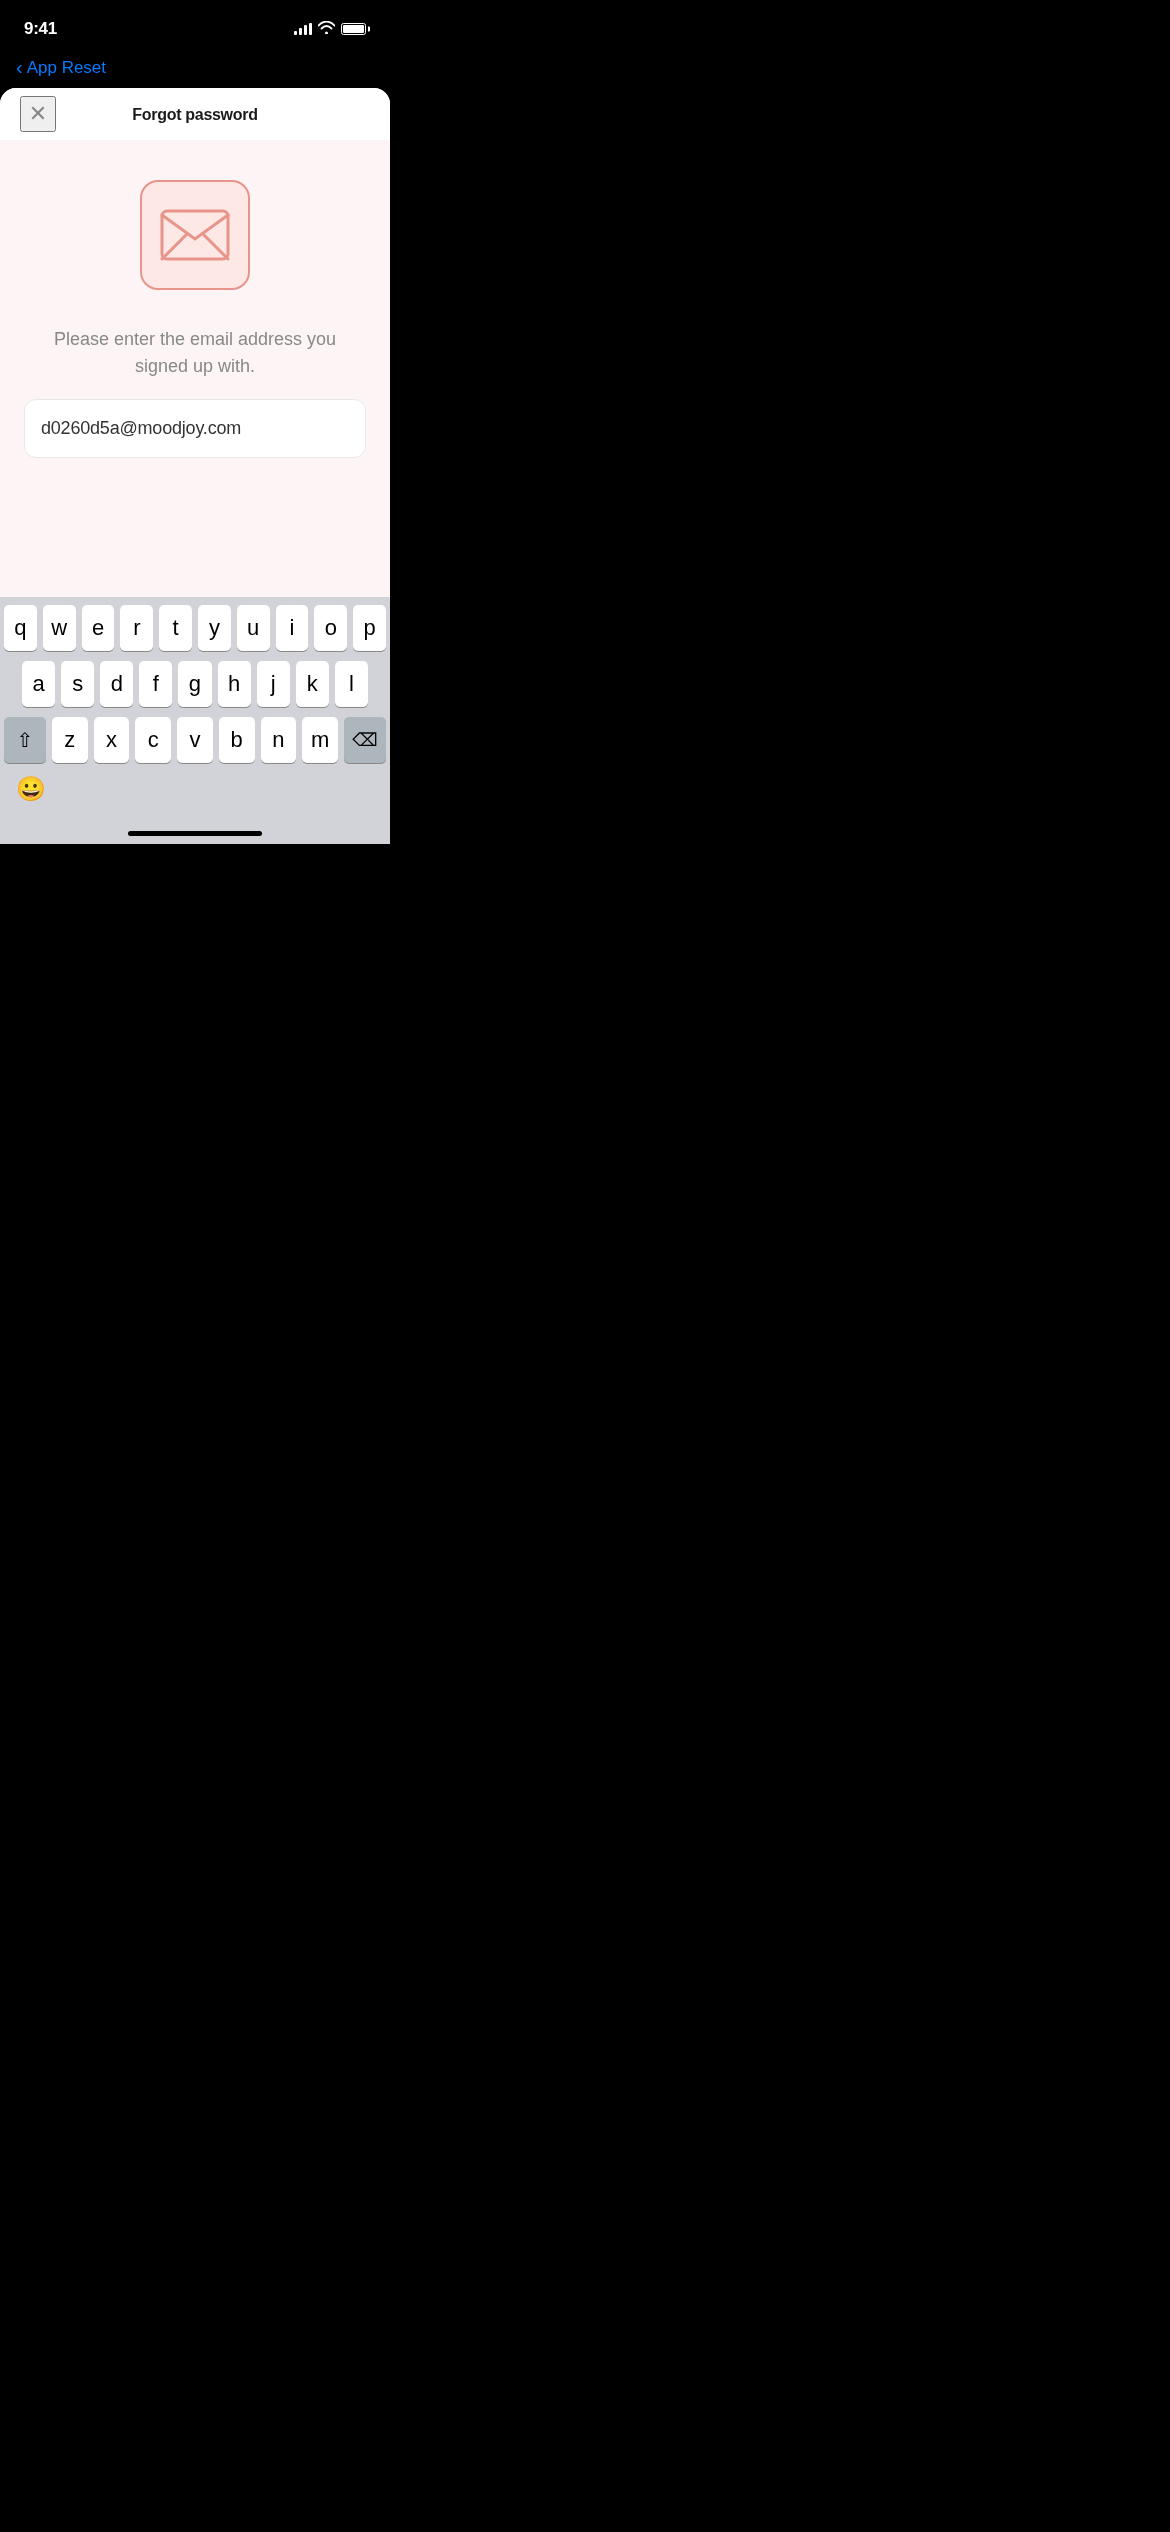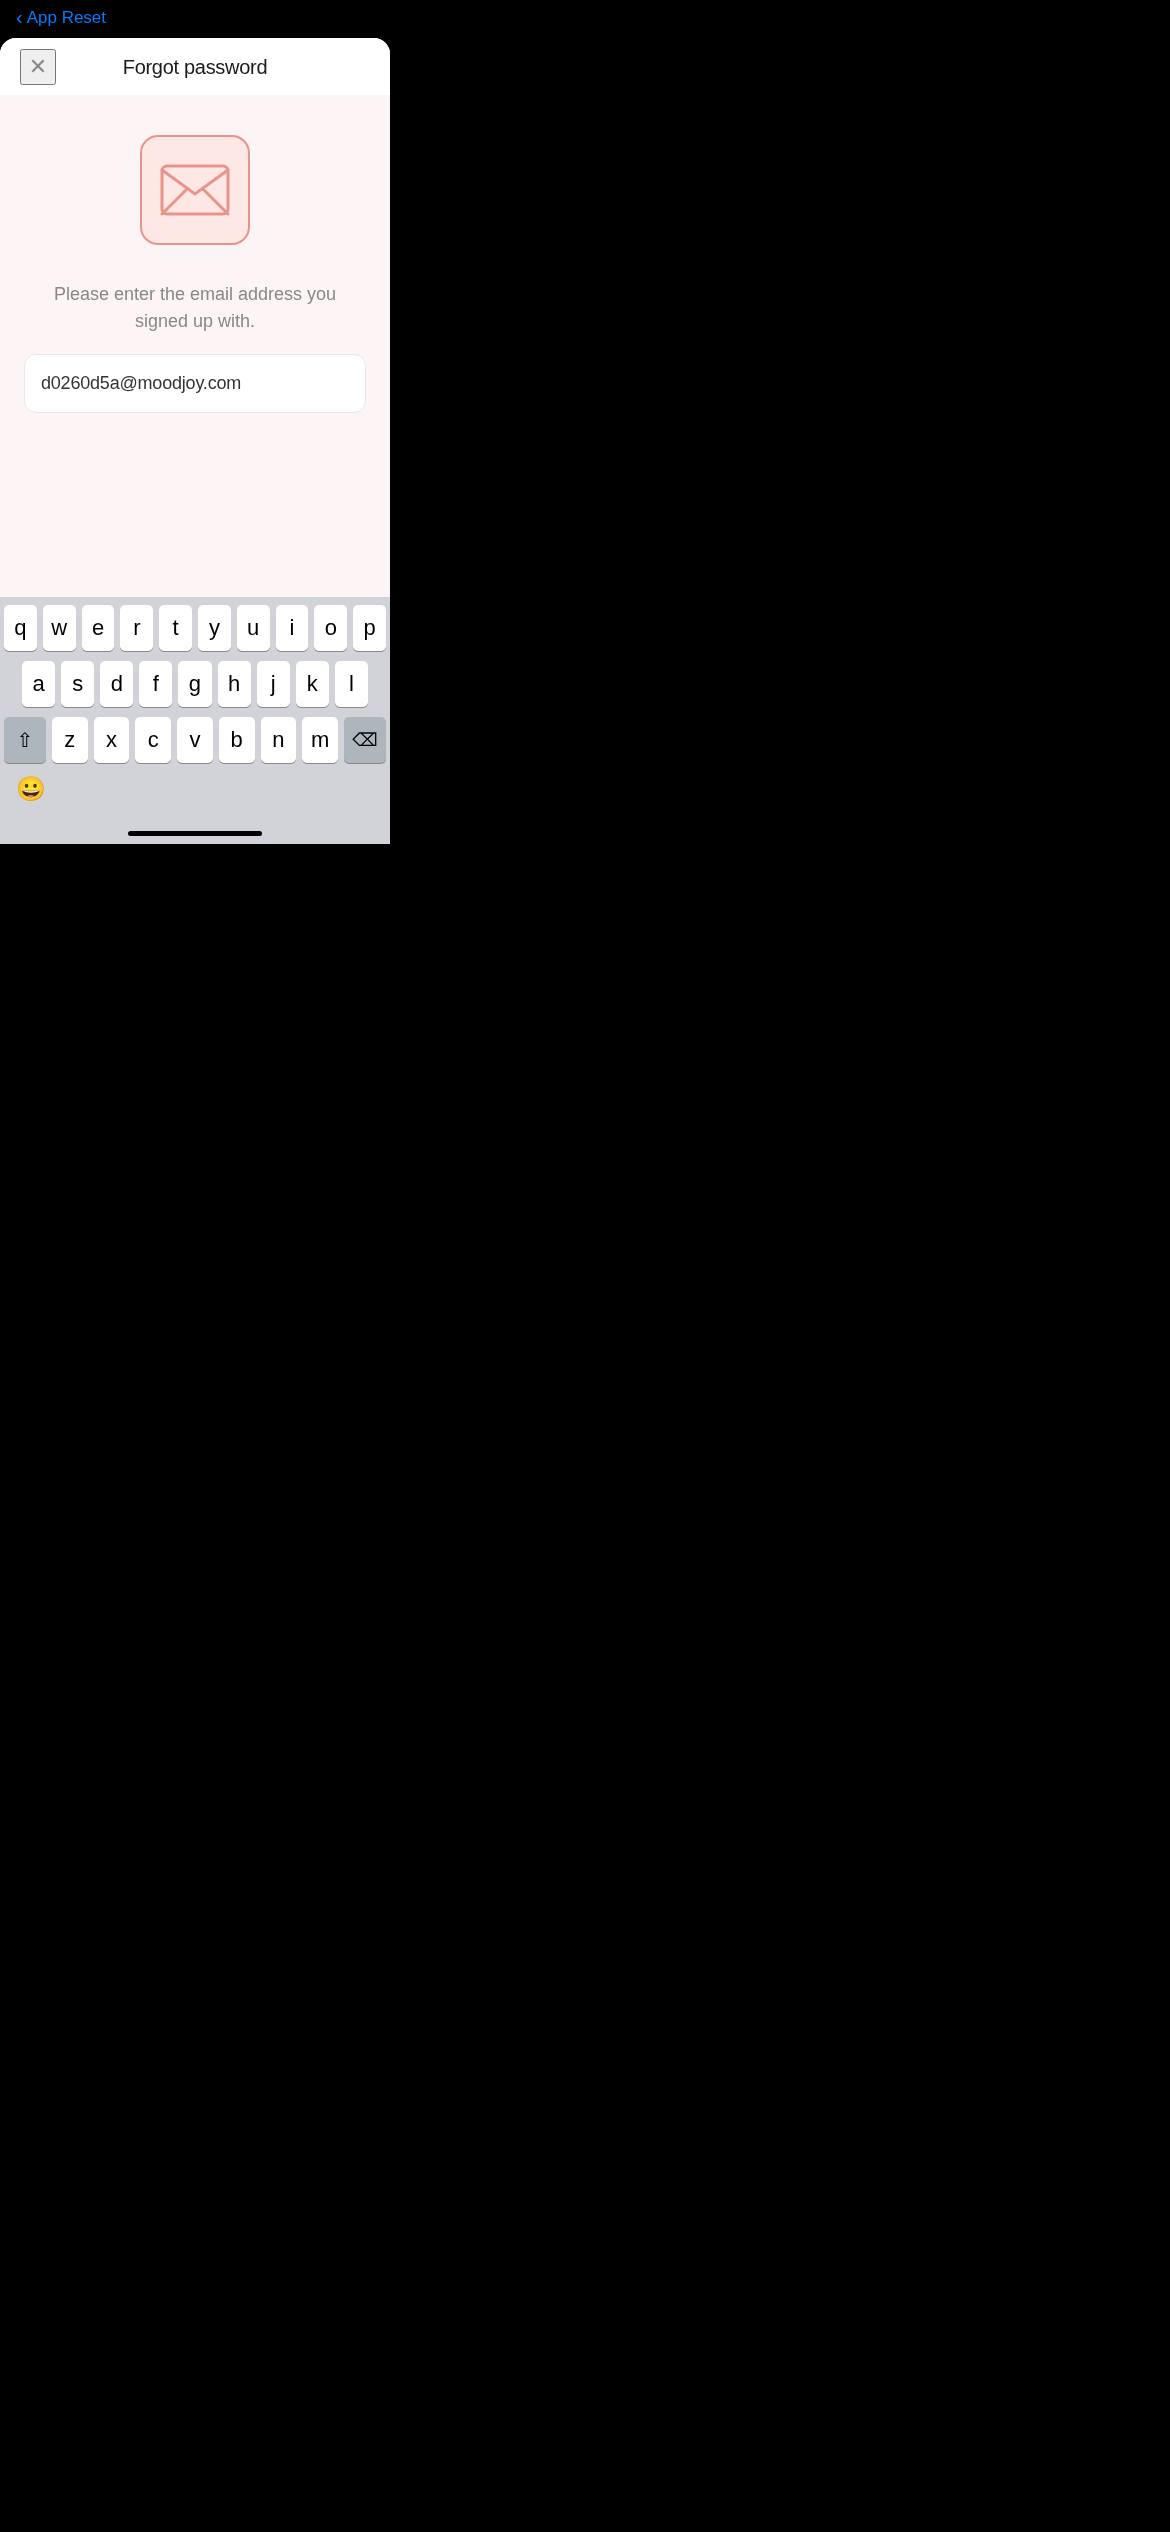--- a/index.html
+++ b/index.html
@@ -140,22 +140,22 @@
       font-size: 22px;
       cursor: pointer;
       width: 36px;
       height: 36px;
       display: flex;
       align-items: center;
       justify-content: center;
     }
 
     .modal-title {
-      font-size: 20px;
-      font-weight: 400;
+      font-size: 16px;
+      font-weight: 700;
       color: #1a1a1a;
       letter-spacing: -0.3px;
     }
 
     
     .modal-body {
       padding: 0 24px;
       display: flex;
       flex-direction: column;
       align-items: center;
@@ -315,20 +315,41 @@
       display: flex;
       flex-direction: column;
       overflow: hidden;
     }
   </style>
 </head>
 <body>
 
 <div class="full-screen">
 
+  <div class="status-bar">
+    <span class="status-time">9:41</span>
+    <div class="status-icons">
+      <div class="signal-bars">
+        <div class="signal-bar" style="height:4px"></div>
+        <div class="signal-bar" style="height:7px"></div>
+        <div class="signal-bar" style="height:10px"></div>
+        <div class="signal-bar" style="height:12px"></div>
+      </div>
+      <span class="wifi-icon">
+        <svg width="17" height="13" viewBox="0 0 17 13" fill="none">
+          <path d="M8.5 10.5a1.5 1.5 0 1 1 0 3 1.5 1.5 0 0 1 0-3z" fill="#fff"></path>
+          <path d="M3.5 7.5C5.1 5.9 6.7 5 8.5 5s3.4.9 5 2.5" stroke="#fff" stroke-width="1.8" fill="none" stroke-linecap="round"></path>
+          <path d="M0.5 4.5C3 2 5.6 0.5 8.5 0.5s5.5 1.5 8 4" stroke="#fff" stroke-width="1.8" fill="none" stroke-linecap="round"></path>
+        </svg>
+      </span>
+      <div class="battery-icon">
+        <div class="battery-fill"></div>
+      </div>
+    </div>
+  </div>
 
   <div class="nav-bar">
     <div class="back-button">
       <span class="back-chevron">‹</span>
       <span>App Reset</span>
     </div>
   </div>
 
   <div class="content-area">
 

